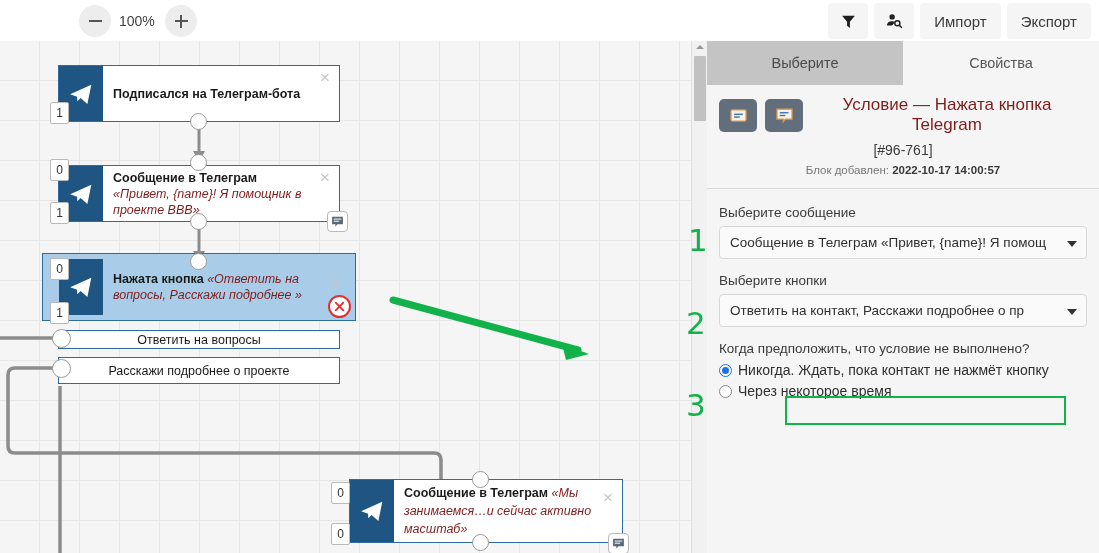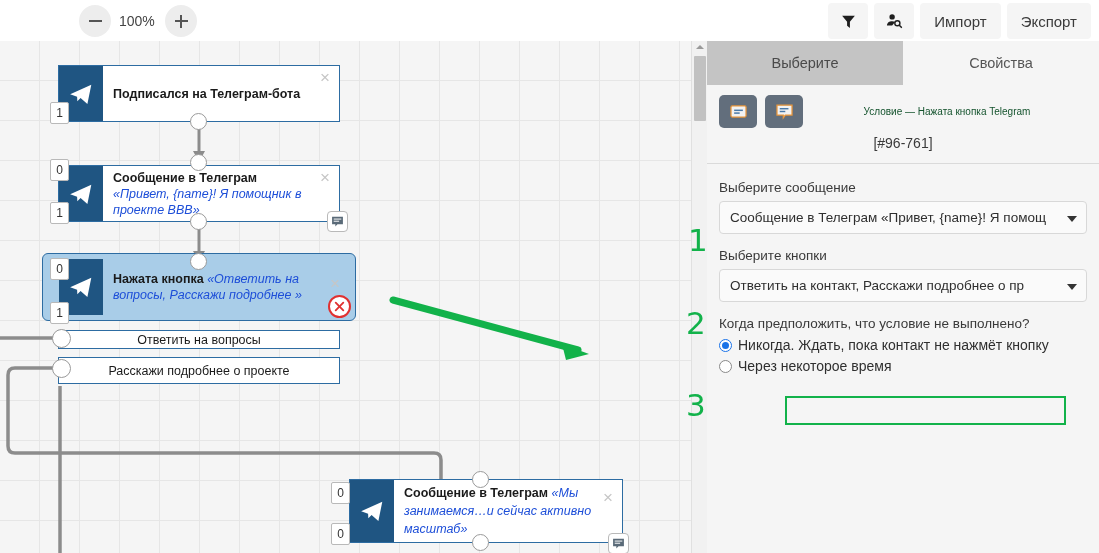--- a/index.html
+++ b/index.html
@@ -33,24 +33,24 @@
     background-size:40px 40px;background-position:-1px -1px;}
   .edges{position:absolute;left:0;top:0;width:691px;height:512px;pointer-events:none;}
 
   
   .node{position:absolute;box-sizing:border-box;background:#ffffff;border:1px solid #2d6ca2;}
   .node .tg{position:absolute;left:0;top:0;width:44px;bottom:0;background:#1f5582;display:flex;align-items:center;justify-content:center;}
   .node .tg svg{width:26px;height:26px;display:block;}
   .node .ntext{position:absolute;left:54px;right:28px;top:0;bottom:0;display:flex;align-items:center;
      font-size:12.5px;line-height:16px;color:#1a1a1a;}
   .node .ntext b{font-weight:700;margin-top:28px;}
-  .node .ntext i{font-style:italic;color:#1d4ed8;}
+  .node .ntext i{font-style:italic;color:#7f1d1d;}
   .node .close{position:absolute;right:6px;top:4px;width:16px;height:16px;color:#c6c6c6;font-size:17px;line-height:15px;
      text-align:center;cursor:pointer;font-family:"Liberation Sans",sans-serif;}
-  .node.selected{background:#a9cde8;border-color:#2d6ca2;border-radius:6px;}
+  .node.selected{background:#a9cde8;border-color:#2d6ca2;}
 
   .port{position:absolute;width:17px;height:17px;border-radius:50%;background:#fff;border:1px solid #9a9a9a;box-sizing:border-box;cursor:pointer;}
 
   .badge{position:absolute;width:19px;height:22px;background:#ffffff;border:1px solid #b9b9b9;border-radius:2px;
      display:flex;align-items:center;justify-content:center;font-size:12px;color:#333;box-sizing:border-box;}
 
   .btnrow{position:absolute;box-sizing:border-box;background:#fff;border:1px solid #2d6ca2;
      display:flex;align-items:center;justify-content:center;font-size:12.5px;color:#1a1a1a;cursor:pointer;}
 
   .chatbadge{position:absolute;width:21px;height:21px;background:#fff;border:1px solid #b9b9b9;border-radius:4px;
@@ -70,21 +70,21 @@
   .panel{position:absolute;left:707px;top:41px;width:392px;height:512px;background:#f5f5f5;}
   .tabs{display:flex;height:44px;}
   .tab{flex:1;display:flex;align-items:center;justify-content:center;font-size:14.5px;color:#555;cursor:pointer;}
   .tab.active{background:#c4c4c4;color:#4a4a4a;}
   .tab.inactive{background:#f5f5f5;}
 
   .headblock{background:#f5f5f5;border-bottom:1px solid #dadada;padding:10px 12px 12px;}
   .headrow{display:flex;align-items:center;gap:8px;}
   .sqbtn{width:38px;height:33px;border-radius:5px;background:#626e7c;display:flex;align-items:center;justify-content:center;cursor:pointer;flex:none;}
   .sqbtn svg{width:19px;height:19px;display:block;}
-  .headtitle{font-size:10px;color:#14532d;flex:1;text-align:center;padding-right:4px;}
+  .headtitle{font-size:17px;color:#7f1d1d;flex:1;text-align:center;padding-right:4px;}
   .headid{text-align:center;font-size:14px;color:#3a3a3a;margin-top:7px;}
   .headmeta{text-align:center;font-size:11.5px;color:#777;margin-top:6px;}
   .headmeta b{color:#3a3a3a;font-weight:700;}
 
   .form{padding:10px 12px 0;}
   .flabel{font-size:13.5px;color:#3a3a3a;margin:6px 0 6px;}
   .select{position:relative;height:33px;background:#fafafa;border:1px solid #d8d8d8;border-radius:4px;display:flex;align-items:center;
      padding:0 26px 0 10px;font-size:13.5px;color:#2f2f2f;cursor:pointer;box-sizing:border-box;overflow:hidden;white-space:nowrap;}
   .select .caret{position:absolute;right:9px;top:14px;width:0;height:0;border-left:5px solid transparent;border-right:5px solid transparent;border-top:6px solid #333;}
   .radio-row{display:flex;align-items:center;gap:6px;margin-top:5px;font-size:14px;color:#2f2f2f;cursor:pointer;}
@@ -264,20 +264,23 @@
         <div class="sqbtn">
           <svg viewBox="0 0 24 24">
             <path d="M2.5 4h19v12.5h-8.5l-2.5 3.5v-3.5h-8z" fill="#f2f2f2" stroke="#e8963c" stroke-width="1.6"></path>
             <line x1="6" y1="8.5" x2="17" y2="8.5" stroke="#4a79a8" stroke-width="1.8"></line>
             <line x1="6" y1="12" x2="13" y2="12" stroke="#4a79a8" stroke-width="1.8"></line>
           </svg>
         </div>
         <div class="headtitle">Условие — Нажата кнопка Telegram</div>
       </div>
       <div class="headid">[#96-761]</div>
+      <div class="headmeta">
+        <span>Блок добавлен: </span><b>2022-10-17 14:00:57</b>
+      </div>
     </div>
 
     <div class="form">
       <div class="flabel">Выберите сообщение</div>
       <div class="select">
         <span>Сообщение в Телеграм «Привет, {name}! Я помощ</span>
         <span class="caret"></span>
       </div>
 
       <div class="flabel" style="margin-top:14px;">Выберите кнопки</div>

